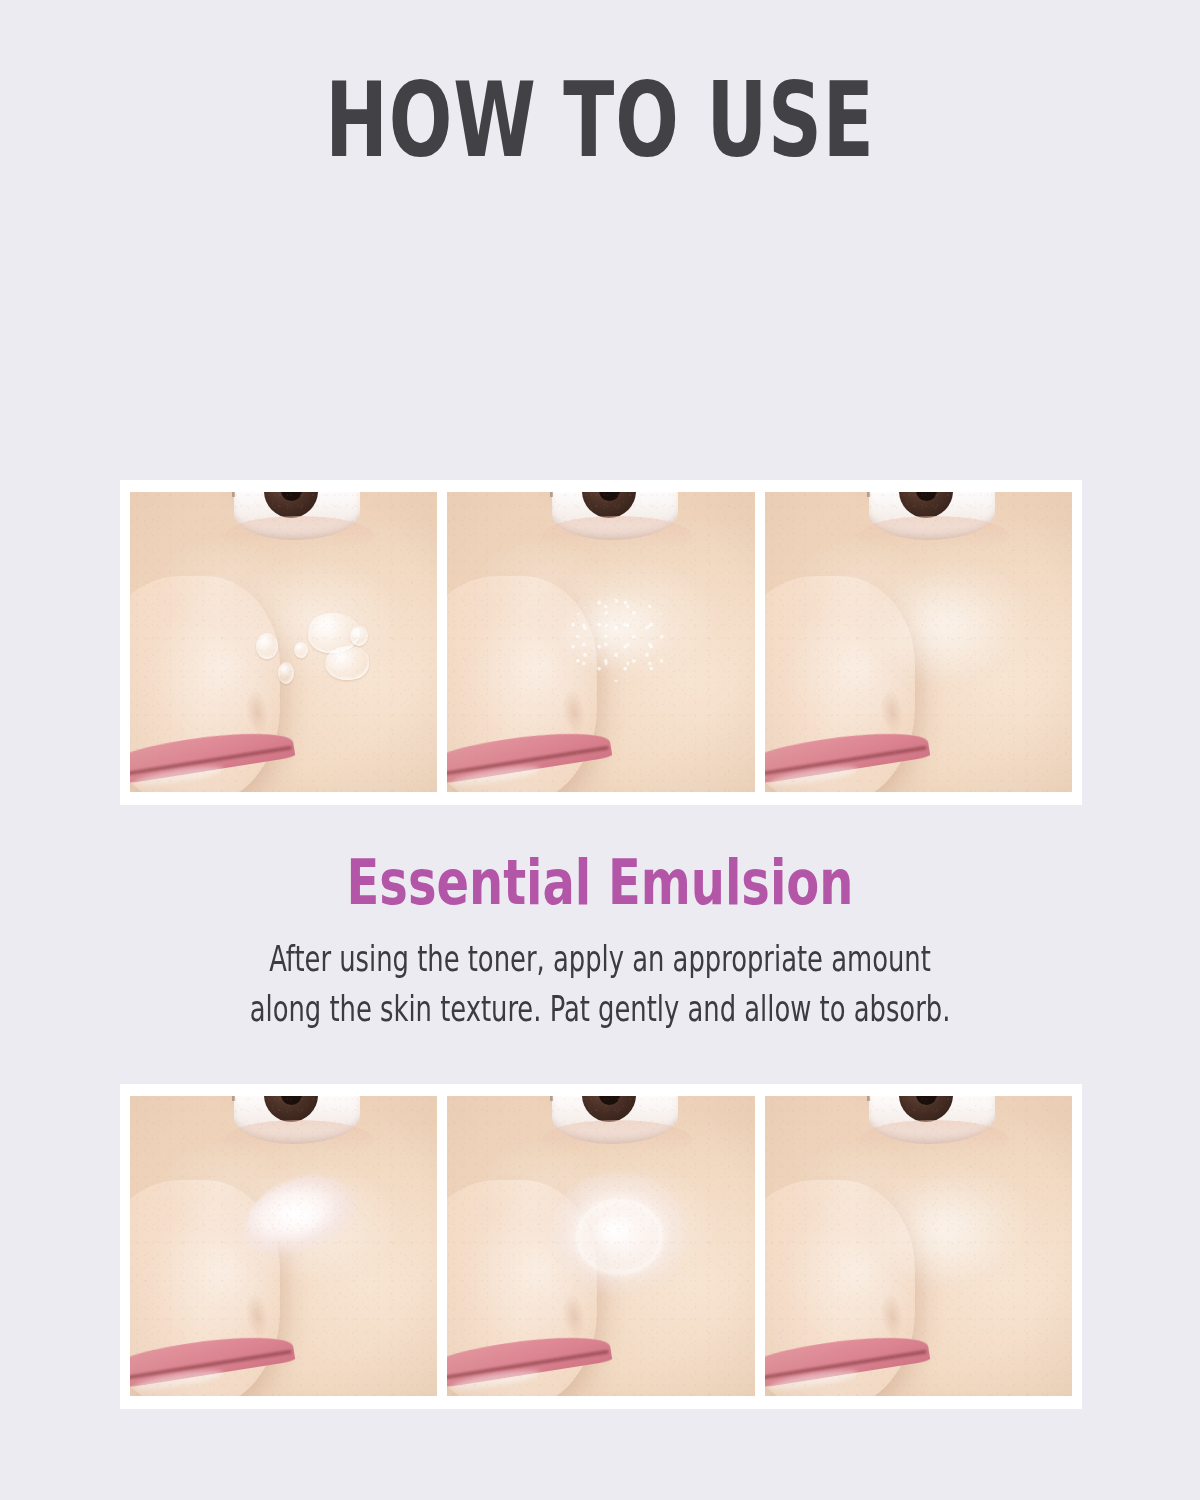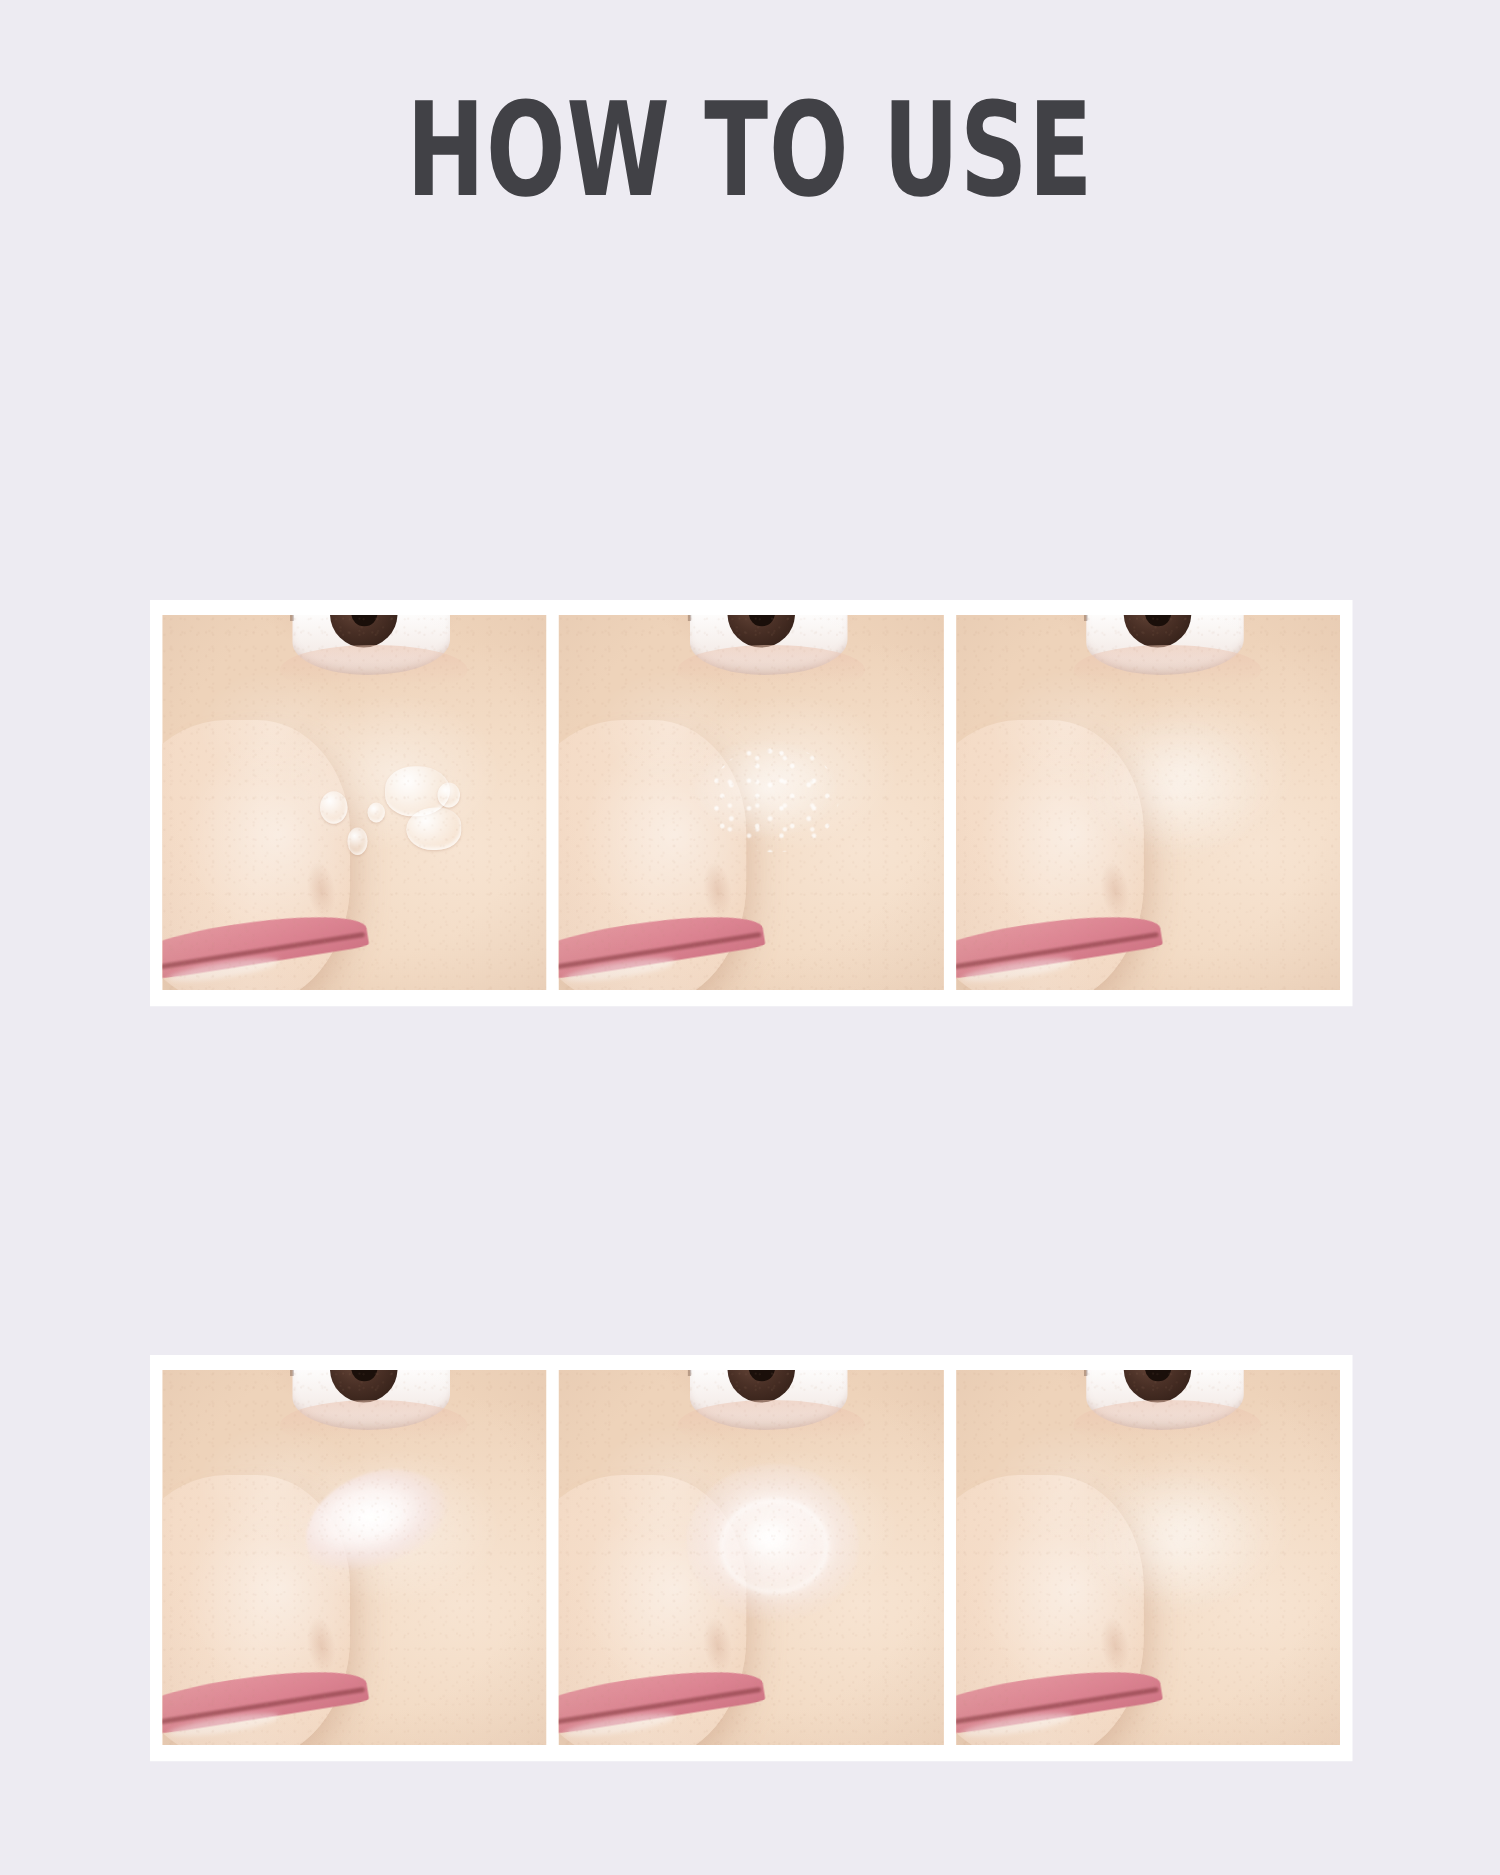--- a/index.html
+++ b/index.html
@@ -474,20 +474,25 @@
         <div class="shine"></div>
       </div>
       <div class="sheen"></div>
       <div class="absorbed-glow"></div>
       <div class="texture"></div>
       <div class="vignette"></div>
     </div>
 
   </div>
 
+  <div class="section" id="section-emulsion">
+    <div class="section-title">Essential Emulsion</div>
+    <div class="section-desc">After using the toner, apply an appropriate amount
+along the skin texture. Pat gently and allow to absorb.</div>
+  </div>
 
   <div class="photo-strip" id="strip-emulsion">
 
     <div class="photo">
       <div class="skin-base"></div>
       <div class="brow-shadow"></div>
       <div class="eye">
         <div class="sclera"></div>
         <div class="iris"></div>
         <div class="pupil"></div>

